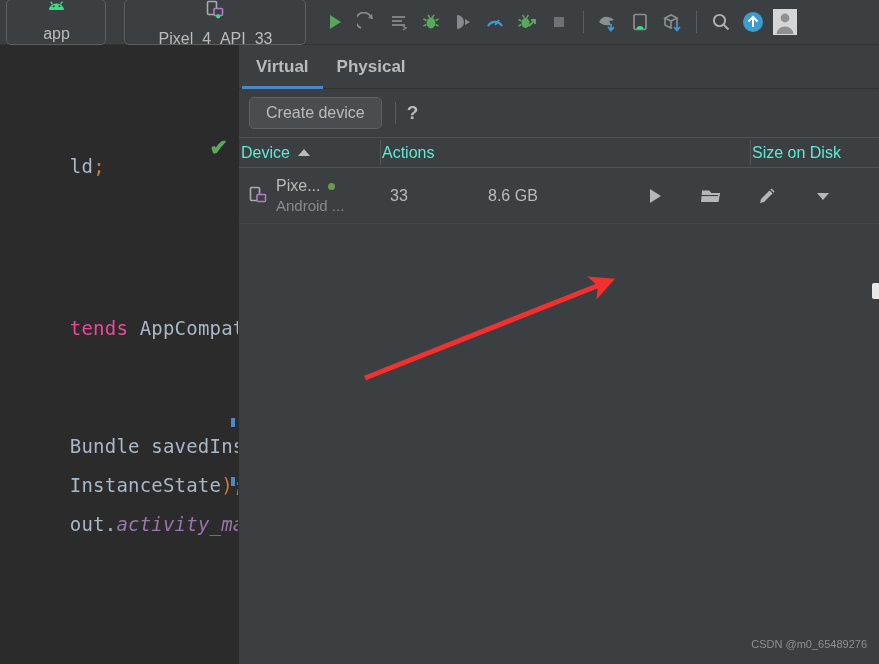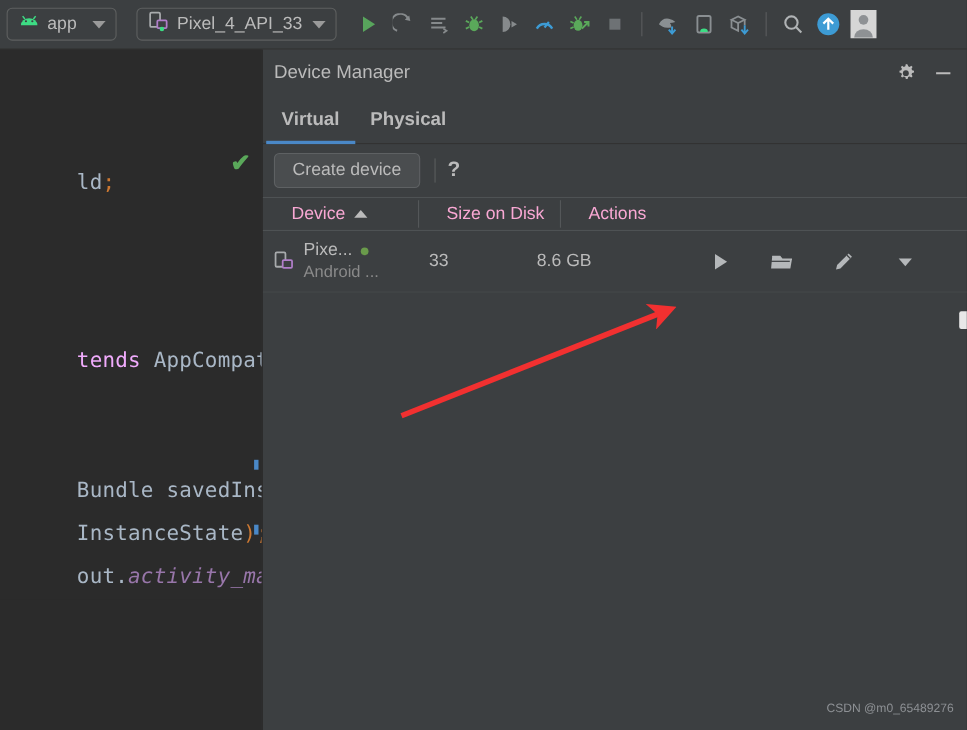--- a/index.html
+++ b/index.html
@@ -12,26 +12,26 @@
   #root { position: relative; width: 879px; height: 664px; }
 
   
   .toolbar {
     position: absolute; top: 0; left: 0; width: 879px; height: 45px;
     background: #3c3f41;
     display: flex; align-items: center;
     border-bottom: 1px solid #323232;
   }
   .combo {
-    height: 30px; margin-left: 6px;
+    height: 46px; margin-left: 6px;
     border: 1px solid #5e6060; border-radius: 5px;
     background: #3c3f41;
     display: flex; align-items: center; gap: 7px;
     padding: 0 9px 0 10px;
-    color: #bbbbbb; font-size: 16px;
+    color: #bbbbbb; font-size: 16px; flex-direction: column;
   }
   .combo.module { min-width: 100px; }
   .combo.device { min-width: 182px; margin-left: 18px; }
   .combo-label { color: #bbbbbb; font-size: 16px; white-space: nowrap; }
   .caret-down {
     width: 0; height: 0; margin-left: auto;
     border-left: 6px solid transparent; border-right: 6px solid transparent;
     border-top: 7px solid #9a9a9a;
   }
   .tb-icons { display: flex; align-items: center; gap: 2px; margin-left: 14px; }
@@ -46,21 +46,21 @@
     position: absolute; top: 45px; left: 0; width: 238px; height: 500px;
     background: #2b2b2b; overflow: hidden; padding-left: 24px;
   }
   .code-line {
     position: absolute; left: 0; white-space: pre;
     font-family: "DejaVu Sans Mono", monospace;
     font-size: 19px; letter-spacing: .2px;
   }
   .tok-plain { color: #a9b7c6; }
   .tok-op { color: #cc7832; }
-  .tok-kw { color: #f0abfc; text-align: right; }
+  .tok-kw { color: #ec4899; text-align: right; }
   .tok-field { color: #9876aa; font-style: italic; }
   .check-ok {
     position: absolute; right: 10px; top: 92px;
     color: #5aa85a; font-size: 22px; font-weight: bold; line-height: 1;
   }
   .hl-band {
     position: absolute; left: 0; width: 238px; top: 514px; height: 38px;
     background: #323232;
   }
   .gutter-mark {
@@ -121,22 +121,22 @@
 
   
   .dm-table { width: 100%; }
   .dm-thead {
     height: 31px; display: flex; align-items: center;
     background: #3c3f41;
     border-top: 1px solid #4e5254; border-bottom: 1px solid #4e5254;
   }
   .th {
     height: 31px; display: flex; align-items: center;
-    color: #f9a8d4; font-size: 16px;
-    padding-left: 26px; position: relative;
+    color: #5eead4; font-size: 16px;
+    padding-left: 2px; position: relative;
   }
   .th + .th::before {
     content: ""; position: absolute; left: 0; top: 3px; bottom: 3px;
     width: 1px; background: #545759;
   }
   .col-device { width: 141px; }
   .col-api    { width: 98px; }
   .col-size   { width: 129px; }
   .col-actions{ flex: 1; }
   .sort-up {
@@ -333,36 +333,20 @@
     </div>
     <div class="code-line" style="top:446px">
       <span class="tok-plain">out.</span><span class="tok-field">activity_main</span>
     </div>
 
     <div class="check-ok">✔</div>
   </div>
 
   <div class="dm-panel">
 
-    <div class="dm-header">
-      <span class="dm-title">Device Manager</span>
-      <div class="dm-header-actions">
-        <div class="hdr-btn">
-          <svg width="19" height="19" viewBox="0 0 19 19">
-            <path d="M9.5 1.2 l1.6 .35 .5 1.7 1.35 .55 1.5-.95 1.15 1.15 -.95 1.5 .55 1.35 1.7 .5 0 1.6 -1.7 .5 -.55 1.35 .95 1.5 -1.15 1.15 -1.5-.95 -1.35 .55 -.5 1.7 -1.6 0 -.5-1.7 -1.35-.55 -1.5 .95 -1.15-1.15 .95-1.5 -.55-1.35 -1.7-.5 0-1.6 1.7-.5 .55-1.35 -.95-1.5 1.15-1.15 1.5 .95 1.35-.55 z" fill="#bbbbbb"></path>
-            <circle cx="9.5" cy="9.5" r="2.7" fill="#3c3f41"></circle>
-          </svg>
-        </div>
-        <div class="hdr-btn">
-          <svg width="19" height="19" viewBox="0 0 19 19">
-            <line x1="3" y1="9.5" x2="16" y2="9.5" stroke="#bbbbbb" stroke-width="1.8"></line>
-          </svg>
-        </div>
-      </div>
-    </div>
 
     <div class="dm-tabs">
       <div class="dm-tab active">
         <span>Virtual</span>
       </div>
       <div class="dm-tab">
         <span>Physical</span>
       </div>
     </div>
 
@@ -373,25 +357,25 @@
       <div class="ab-sep"></div>
       <div class="help-q">?</div>
     </div>
 
     <div class="dm-table">
       <div class="dm-thead">
         <div class="th col-device">
           <span>Device</span>
           <span class="sort-up"></span>
         </div>
+        <div class="th col-actions">
+          <span>Actions</span>
+        </div>
         <div class="th col-size">
           <span>Size on Disk</span>
-        </div>
-        <div class="th col-actions">
-          <span>Actions</span>
         </div>
       </div>
 
       <div class="dm-row">
         <div class="cell col-device">
           <span style="margin-right:8px;display:flex">
             <svg width="19" height="19" viewBox="0 0 19 19">
               <rect x="1.5" y="1.5" width="9" height="13" rx="1.2" fill="none" stroke="#a8abad" stroke-width="1.6"></rect>
               <rect x="8" y="8.5" width="8.5" height="7" rx="1" fill="#3c3f41" stroke="#b07ec9" stroke-width="1.6"></rect>
             </svg>

